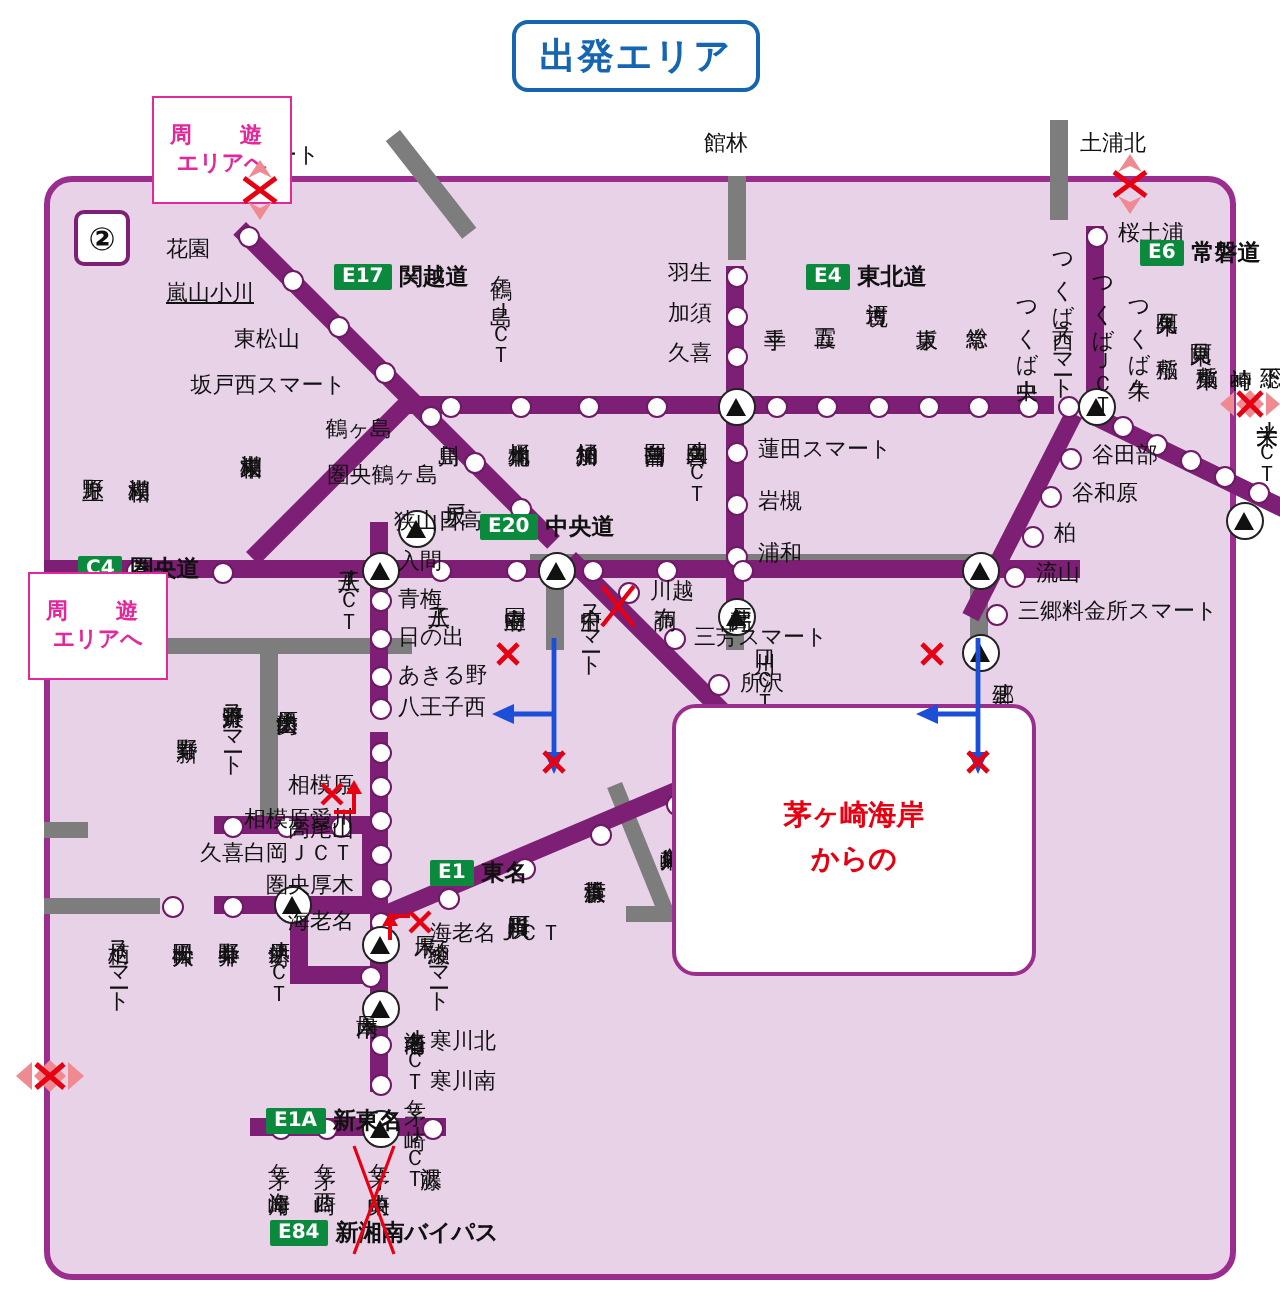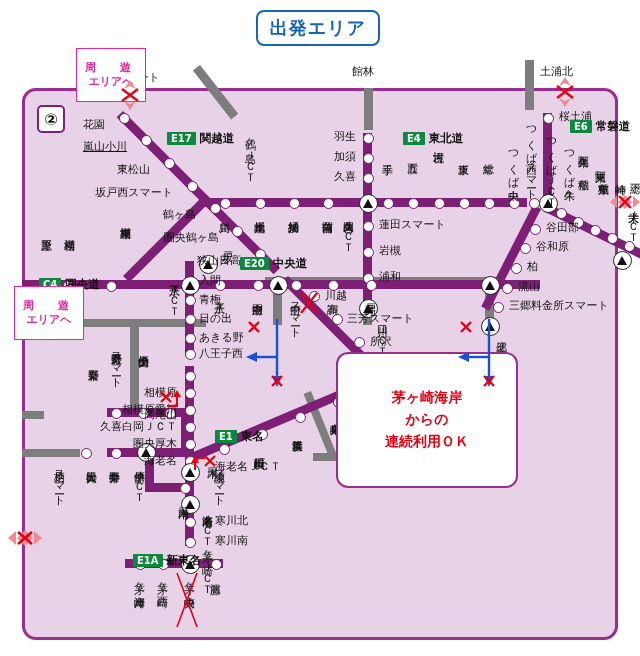--- a/index.html
+++ b/index.html
@@ -380,20 +380,24 @@
   <div class="node" style="left:186px;top:468px;"></div>
   <div class="lbl v" style="left:108px;top:484px;">茅ヶ崎海岸</div>
   <div class="lbl v" style="left:131px;top:484px;">茅ヶ崎西</div>
   <div class="lbl v" style="left:158px;top:484px;color:#111;">茅ヶ崎中央</div>
   <div class="lbl v" style="left:184px;top:484px;">藤沢</div>
   <div class="crossout" style="left:150px;top:480px;">
     <svg width="24" height="58" viewBox="0 0 24 58">
       <path d="M2 2 L22 56 M22 2 L2 56" stroke="#e60012" stroke-width="1.6" fill="none"></path>
     </svg>
   </div>
+  <div class="badge" style="left:110px;top:518px;">
+    <span class="num">E84</span>
+    <span>新湘南バイパス</span>
+  </div>
 
   <div class="grey-road" style="left:338px;top:186px;width:9px;height:48px;"></div>
   <div class="grey-road" style="left:248px;top:186px;width:9px;height:48px;"></div>
   <div class="grey-road" style="left:240px;top:186px;width:100px;height:8px;"></div>
   <div class="jct" style="left:244px;top:185px;"></div>
   <div class="grey-road" style="left:460px;top:186px;width:9px;height:48px;"></div>
   <div class="grey-road" style="left:346px;top:186px;width:128px;height:8px;"></div>
   <div class="jct" style="left:456px;top:185px;"></div>
   <div class="grey-road" style="left:-3px;top:228px;width:120px;height:8px;"></div>
   <div class="grey-road" style="left:105px;top:228px;width:9px;height:90px;"></div>
@@ -458,21 +462,20 @@
       <path d="M14 2 L24 12 M24 2 L14 12" stroke="#e60012" stroke-width="2.2"></path>
     </svg>
   </div>
 
   <div class="jct" style="left:588px;top:160px;"></div>
   <div class="lbl v" style="left:602px;top:112px;">大栄ＪＣＴ</div>
 
   <div id="notice-box" style="left:311px;top:261px;">
     <div>茅ヶ崎海岸</div>
     <div>からの</div>
-    <div>連続利用ＯＫ</div>
   </div>
 
 
 </div>
 
 <div class="excursion" style="left:14px;top:286px;">
   <span class="row1">周 遊</span>
   <span>エリアへ</span>
 </div>
 

